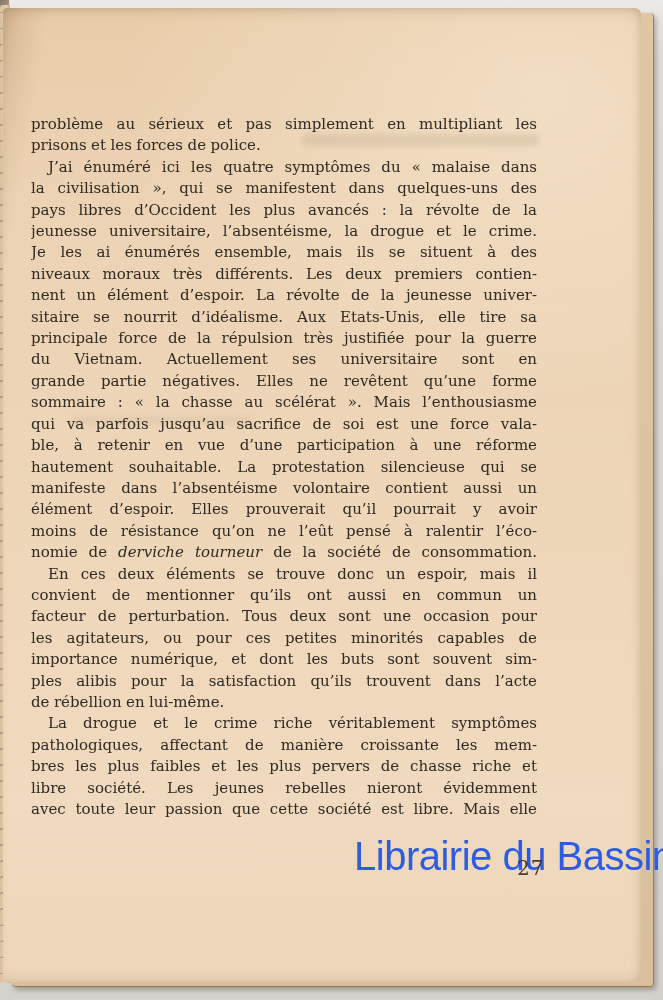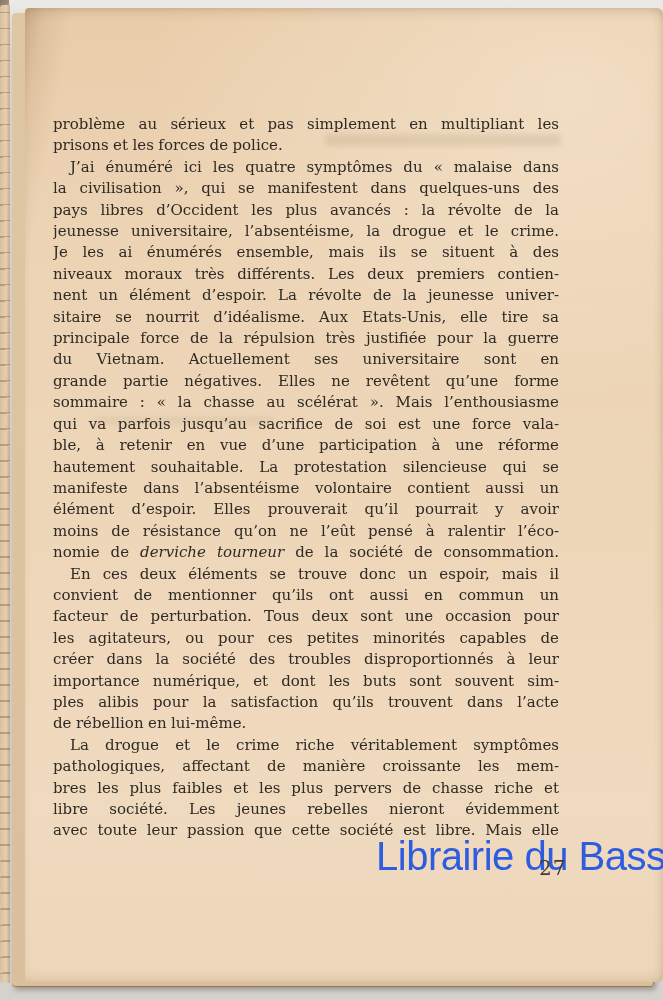--- a/index.html
+++ b/index.html
@@ -27,21 +27,21 @@
   
   .under-pages{
     position:absolute;left:12px;top:13px;width:641px;height:973px;
     background:linear-gradient(180deg,#e0c7a3,#d9bf9b);
     border-right:1px solid #9d7f5f;
     border-bottom:1px solid #96795a;
     border-radius:4px;
     box-shadow:2px 3px 5px rgba(60,45,30,.35);
   }
   .page{
-    position:absolute;left:25px;top:8px;width:638px;height:974px;
+    position:absolute;left:3px;top:8px;width:638px;height:974px;
     background:
       radial-gradient(120% 60% at 85% 8%, rgba(255,248,235,.35) 0%, rgba(255,248,235,0) 55%),
       linear-gradient(100deg, rgba(120,80,40,.28) 0%, rgba(120,80,40,.10) 2.5%, rgba(120,80,40,0) 6%),
       linear-gradient(180deg,#e9cdaa 0%,#ecd3b4 22%,#eed6b9 55%,#f0dabf 82%,#edd6ba 100%);
     border-radius:4px 6px 5px 3px;
     box-shadow:
       inset 0 10px 14px -10px rgba(110,80,50,.35),
       inset 0 -10px 14px -10px rgba(130,95,55,.25),
       inset -8px 0 12px -9px rgba(130,95,55,.30);
     text-decoration: underline;
@@ -109,21 +109,20 @@
         <div class="line"><span>ble, à retenir en vue d’une participation à une réforme</span></div>
         <div class="line"><span>hautement souhaitable. La protestation silencieuse qui se</span></div>
         <div class="line"><span>manifeste dans l’absentéisme volontaire contient aussi un</span></div>
         <div class="line"><span>élément d’espoir. Elles prouverait qu’il pourrait y avoir</span></div>
         <div class="line"><span>moins de résistance qu’on ne l’eût pensé à ralentir l’éco-</span></div>
         <div class="line"><span>nomie de </span><span class="it">derviche tourneur</span><span> de la société de consommation.</span></div>
         <div class="line ind"><span>En ces deux éléments se trouve donc un espoir, mais il</span></div>
         <div class="line"><span>convient de mentionner qu’ils ont aussi en commun un</span></div>
         <div class="line"><span>facteur de perturbation. Tous deux sont une occasion pour</span></div>
         <div class="line"><span>les agitateurs, ou pour ces petites minorités capables de</span></div>
-        <div class="line"><span>créer dans la société des troubles disproportionnés à leur</span></div>
         <div class="line"><span>importance numérique, et dont les buts sont souvent sim-</span></div>
         <div class="line"><span>ples alibis pour la satisfaction qu’ils trouvent dans l’acte</span></div>
         <div class="line nojust"><span>de rébellion en lui-même.</span></div>
         <div class="line ind"><span>La drogue et le crime riche véritablement symptômes</span></div>
         <div class="line"><span>pathologiques, affectant de manière croissante les mem-</span></div>
         <div class="line"><span>bres les plus faibles et les plus pervers de chasse riche et</span></div>
         <div class="line"><span>libre société. Les jeunes rebelles nieront évidemment</span></div>
         <div class="line"><span>avec toute leur passion que cette société est libre. Mais elle</span></div>
       </div>
 

